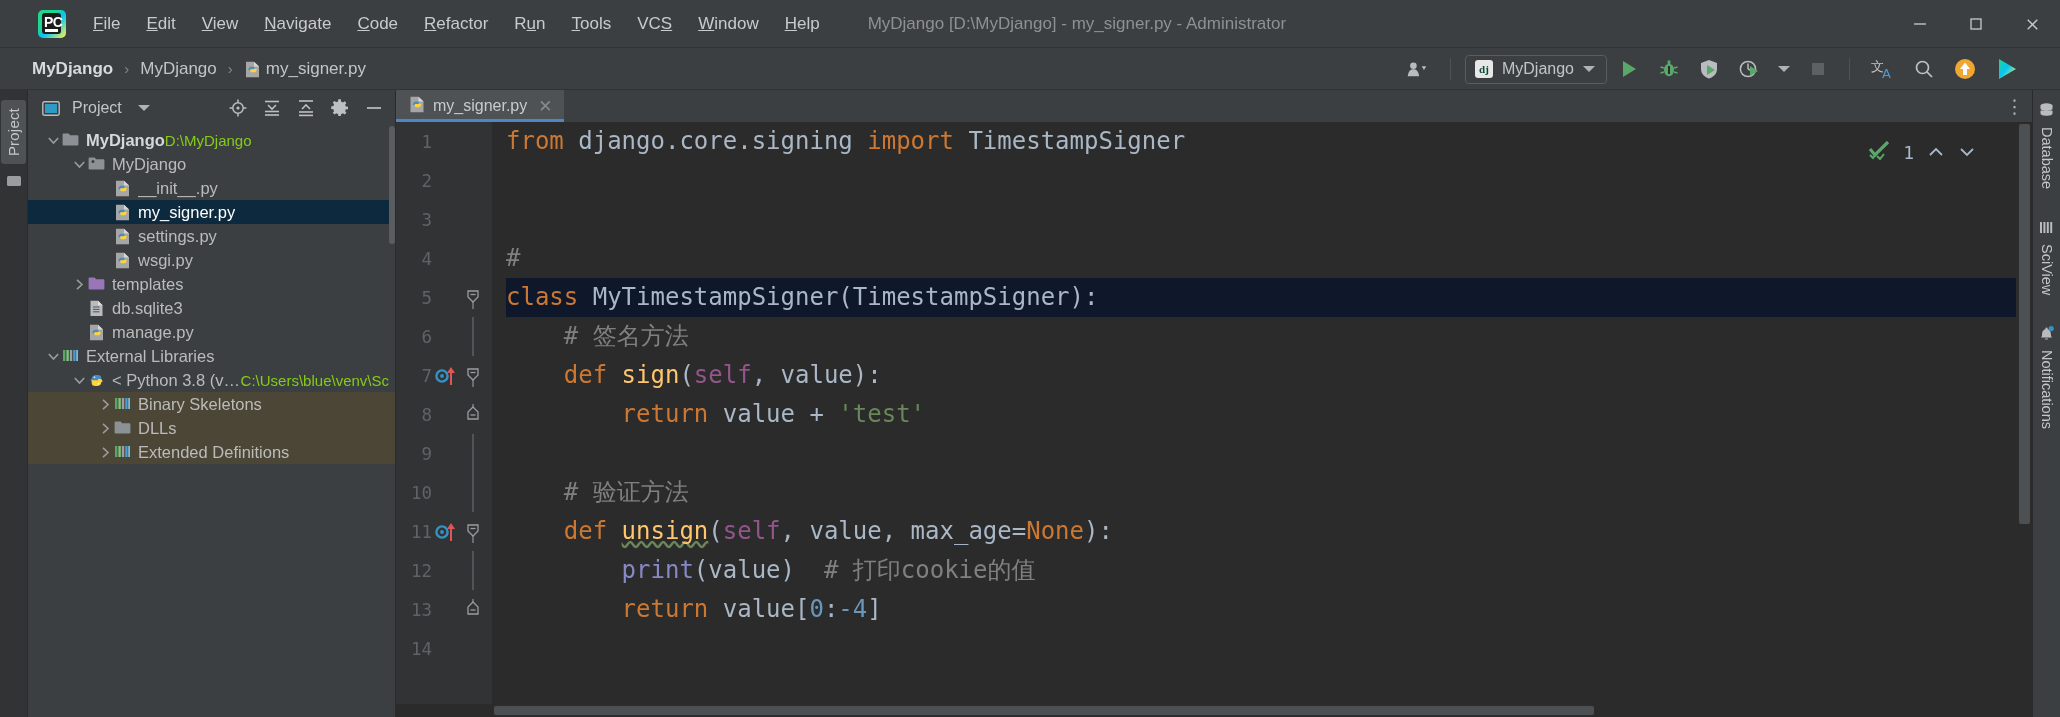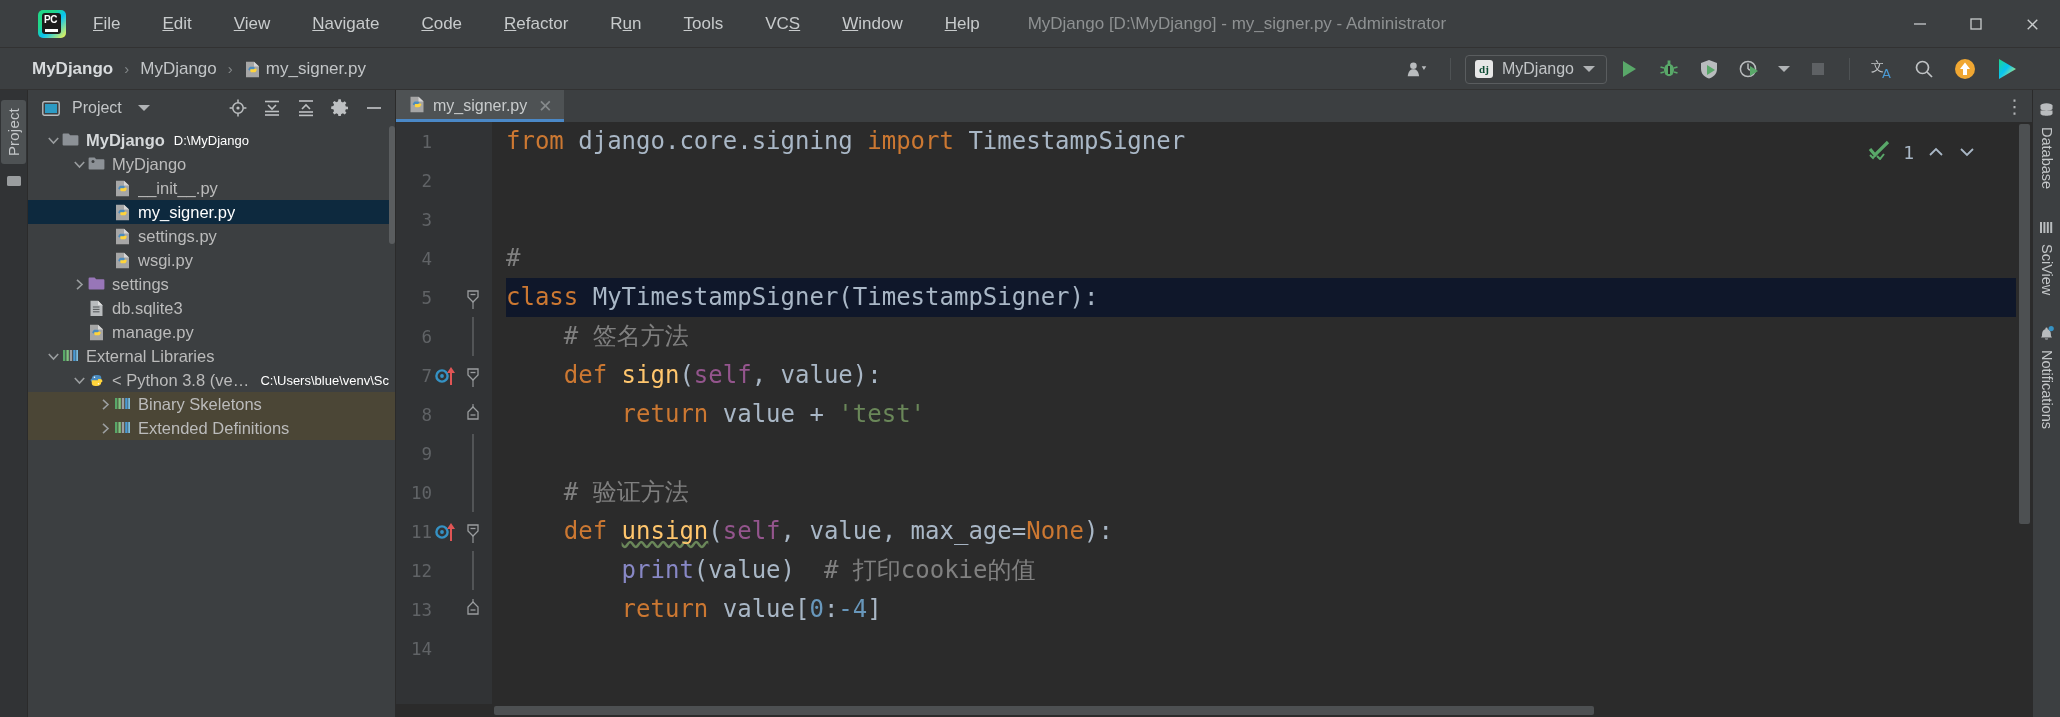--- a/index.html
+++ b/index.html
@@ -34,27 +34,27 @@
     border-radius: 5px; position: relative; flex: none;
     background: linear-gradient(135deg,#21d789 0%,#21d789 32%,#07c3f2 55%,#fcf84a 100%);
     overflow: hidden;
   }
   .pc-logo::before {
     content: ""; position: absolute; left: 4px; top: 3px;
     width: 19px; height: 21px; background: #1b1b1b; border-radius: 3px;
   }
   .pc-logo .pc-txt {
     position: absolute; left: 6px; top: 4px;
-    color: #fff; font-size: 10px; font-weight: bold;
+    color: #fff; font-size: 14px; font-weight: bold;
     font-family: "Liberation Sans", sans-serif; letter-spacing: -0.5px;
   }
   .pc-logo .pc-bar {
     position: absolute; left: 7px; bottom: 6px; width: 13px; height: 3px; background: #fff;
   }
-  .menubar { display: flex; align-items: center; gap: 16px; }
+  .menubar { display: flex; align-items: center; gap: 0px; }
   .menu-item {
     color: #c8cbcc; font-size: 17px; padding: 4px 13px; cursor: default;
     white-space: nowrap;
   }
   .menu-item .mn { text-decoration: underline; }
   .window-title {
     color: #8e9192; font-size: 17px; margin-left: 35px; white-space: nowrap;
   }
   .win-ctrl { position: absolute; right: 0; top: 0; height: 48px; display: flex; align-items: center; }
   .win-btn {
@@ -136,21 +136,21 @@
   }
   .trow.sel { background: #0d293e; color: #ffffff; }
   .trow.libhl { background: #4b4636; }
   .arrow {
     width: 18px; height: 18px; flex: none; display: flex; align-items: center; justify-content: center;
   }
   .arrow svg { display: block; }
   .ticon { width: 17px; height: 17px; flex: none; margin-right: 7px; }
   .tlabel { overflow: hidden; text-overflow: ellipsis; }
   .tlabel.b { font-weight: bold; color: #d5d8da; }
-  .tpath { color: #ffffff; margin-left: 9px; font-size: 13px; }
+  .tpath { color: #84cc16; font-size: 15px; }
   .scroll-v {
     position: absolute; right: 0px; top: 0; width: 6px; height: 118px;
     background: #5a5d5f; border-radius: 3px;
   }
 
   
   .editor-col { flex: 1; display: flex; flex-direction: column; min-width: 0; background: #2b2b2b; }
   .tabstrip {
     height: 32px; min-height: 32px; background: #3c3f41; display: flex; align-items: stretch;
     position: relative;
@@ -510,21 +510,21 @@
           </div>
           <div class="trow" style="padding-left: 42px;">
             <span class="arrow">
               <svg width="11" height="13" viewBox="0 0 11 13">
                 <polyline points="3,1.8 8,6.5 3,11.2" fill="none" stroke="#9a9d9f" stroke-width="1.6"></polyline>
               </svg>
             </span>
             <span class="ticon"><svg width="17" height="15" viewBox="0 0 17 15">
                 <path d="M0.6 2.4 a1 1 0 011-1 h5 l1.6 1.8 h7.2 a1 1 0 011 1 v8.4 a1 1 0 01-1 1 h-13.8 a1 1 0 01-1-1z" fill="#9876b8"></path>
               </svg></span>
-            <span class="tlabel">settings</span>
+            <span class="tlabel">templates</span>
           </div>
           <div class="trow" style="padding-left: 42px;">
             <span class="arrow"></span>
             <span class="ticon"><svg width="17" height="17" viewBox="0 0 16 17">
                 <path d="M2 0.8 h7.5 l4.5 4.4 v10.8 h-12 z" fill="#b9bcbe"></path>
                 <path d="M9.5 0.8 l4.5 4.4 h-4.5 z" fill="#e0e0e0"></path>
                 <g stroke="#5a5d5f" stroke-width="1.1">
                   <line x1="4.4" y1="7" x2="11" y2="7"></line>
                   <line x1="4.4" y1="9.4" x2="11" y2="9.4"></line>
                   <line x1="4.4" y1="11.8" x2="11" y2="11.8"></line>
@@ -579,20 +579,31 @@
               </svg>
             </span>
             <span class="ticon"><svg width="17" height="15" viewBox="0 0 17 15">
                 <rect x="1" y="2" width="2.4" height="11" fill="#59a869"></rect>
                 <rect x="4.4" y="2" width="2.4" height="11" fill="#7fc47f"></rect>
                 <rect x="7.8" y="2" width="2.4" height="11" fill="#9b9fa2"></rect>
                 <rect x="11.2" y="2" width="2.4" height="11" fill="#4a9ad4"></rect>
                 <rect x="14.2" y="2" width="1.8" height="11" fill="#7bbde0"></rect>
               </svg></span>
             <span class="tlabel">Binary Skeletons</span>
+          </div>
+          <div class="trow libhl" style="padding-left: 68px;">
+            <span class="arrow">
+              <svg width="11" height="13" viewBox="0 0 11 13">
+                <polyline points="3,1.8 8,6.5 3,11.2" fill="none" stroke="#9a9d9f" stroke-width="1.6"></polyline>
+              </svg>
+            </span>
+            <span class="ticon"><svg width="17" height="15" viewBox="0 0 17 15">
+                <path d="M0.6 2.4 a1 1 0 011-1 h5 l1.6 1.8 h7.2 a1 1 0 011 1 v8.4 a1 1 0 01-1 1 h-13.8 a1 1 0 01-1-1z" fill="#8c9196"></path>
+              </svg></span>
+            <span class="tlabel">DLLs</span>
           </div>
           <div class="trow libhl" style="padding-left: 68px;">
             <span class="arrow">
               <svg width="11" height="13" viewBox="0 0 11 13">
                 <polyline points="3,1.8 8,6.5 3,11.2" fill="none" stroke="#9a9d9f" stroke-width="1.6"></polyline>
               </svg>
             </span>
             <span class="ticon"><svg width="17" height="15" viewBox="0 0 17 15">
                 <rect x="1" y="2" width="2.4" height="11" fill="#59a869"></rect>
                 <rect x="4.4" y="2" width="2.4" height="11" fill="#7fc47f"></rect>

